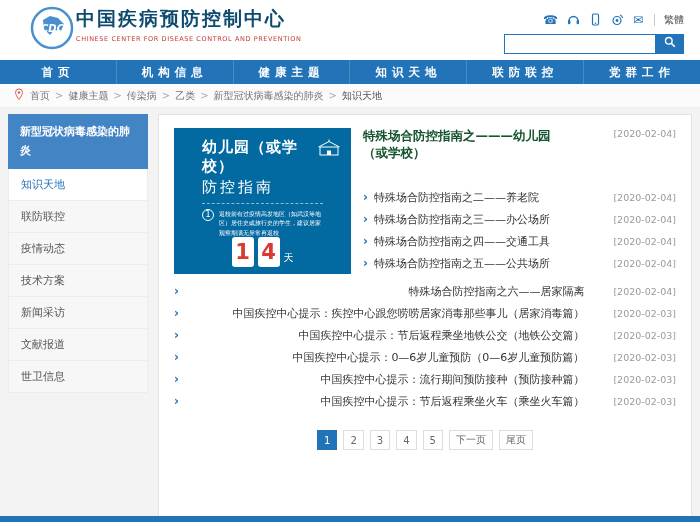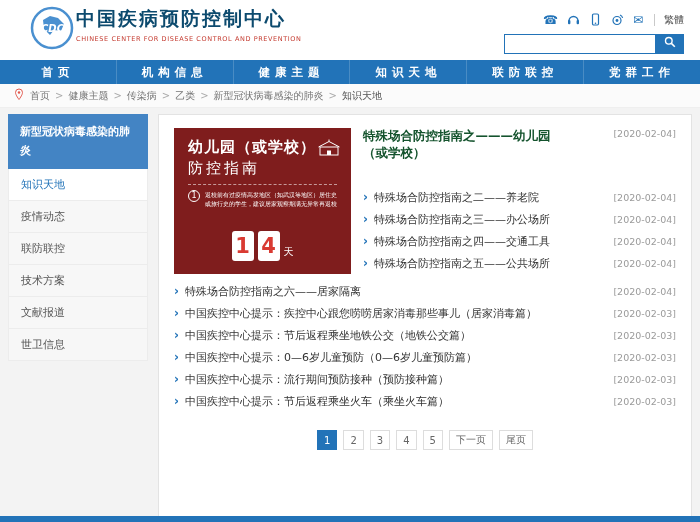--- a/index.html
+++ b/index.html
@@ -38,21 +38,21 @@
   .main{display:flex;align-items:flex-start;gap:10px;padding:6px 8px 4px;height:414px;}
   .sidebar{width:140px;flex:0 0 140px;}
   .side-head{background:#4384c4;color:#fff;font-size:11px;font-weight:bold;padding:9px 12px;line-height:1.7;cursor:pointer;}
   .side-item{background:#f7f7f7;border:1px solid #ececec;border-top:none;padding:8px 12px;font-size:11px;color:#555;cursor:pointer;}
   .side-item.active{background:#fff;color:#2273b8;}
 
   .content{flex:1;background:#fff;border:1px solid #e3e3e3;height:100%;padding:13px 15px;display:flex;flex-direction:column;min-width:0;}
   .feature-row{display:flex;gap:12px;}
 
   
-  .promo{width:177px;height:146px;flex:0 0 177px;background:#7f1d1d;color:#fff;padding:10px 14px 9px;display:flex;flex-direction:column;position:relative;cursor:pointer;}
+  .promo{width:177px;height:146px;flex:0 0 177px;background:#0369a1;color:#fff;padding:10px 28px 9px;display:flex;flex-direction:column;position:relative;cursor:pointer;}
   .promo-t1{font-size:15px;font-weight:bold;letter-spacing:1px;}
   .promo-t2{font-size:15px;font-weight:normal;letter-spacing:3px;margin-top:2px;}
   .school-icon{position:absolute;top:11px;right:10px;}
   .promo-divider{border-bottom:1px dashed rgba(255,255,255,.55);margin:6px 0 5px;}
   .promo-note{display:flex;gap:5px;align-items:flex-start;}
   .bullet-circle{width:12px;height:12px;border:1px solid #fff;border-radius:50%;font-size:8px;line-height:1;display:flex;align-items:center;justify-content:center;flex:0 0 12px;}
   .promo-note p{font-size:6px;line-height:1.55;color:#fff;}
   .promo-days{display:flex;align-items:flex-end;justify-content:center;gap:4px;margin-top:auto;margin-bottom:4px;}
   .digit{width:22px;height:30px;background:#fff;color:#d93a32;font-size:21px;font-weight:bold;display:flex;align-items:center;justify-content:center;border-radius:3px;}
   .unit{font-size:10px;margin-bottom:2px;}
@@ -61,21 +61,21 @@
   .feature-col{flex:1;display:flex;flex-direction:column;min-width:0;height:146px;}
   .feature-head{display:flex;align-items:flex-start;justify-content:space-between;gap:10px;}
   .feature-head h2{font-size:12.5px;color:#14532d;font-weight:bold;cursor:pointer;}
   .date{font-size:9.5px;color:#9a9a9a;white-space:nowrap;margin-left:29px;}
 
   .article-row{display:flex;align-items:center;height:22px;font-size:11px;color:#333;}
   .article-row .arrow{color:#2273b8;font-weight:bold;margin-right:6px;line-height:1;}
   .article-row .arrow::before{content:"\203A";font-size:12px;}
   .article-row .a-title{flex:1;overflow:hidden;text-overflow:ellipsis;white-space:nowrap;}
   .article-list.top{margin-top:auto;}
-  .article-list.bottom{margin-top:6px;}
+  .article-list.bottom{margin-top:6px;text-align:right;}
 
   
   .pagination{display:flex;justify-content:center;gap:6px;margin-top:18px;}
   .page-btn{min-width:20px;height:20px;padding:0 6px;border:1px solid #ddd;background:#fff;color:#666;font-size:10px;display:flex;align-items:center;justify-content:center;cursor:pointer;}
   .page-btn.active{background:#2273b8;border-color:#2273b8;color:#fff;}
 
   .footer-strip{position:absolute;left:0;bottom:0;width:100%;height:6px;background:#2273b8;}
 </style>
 </head>
 <body>
@@ -166,26 +166,27 @@
   </div>
 
   <div class="main">
 
     <nav class="sidebar">
       <div class="side-head">新型冠状病毒感染的肺炎</div>
       <ul class="side-list">
 
           <li class="side-item active">知识天地</li>
 
+          <li class="side-item">联防联控</li>
+
           <li class="side-item">疫情动态</li>
 
-          <li class="side-item">联防联控</li>
-
           <li class="side-item">技术方案</li>
 
+          <li class="side-item">新闻采访</li>
 
           <li class="side-item">文献报道</li>
 
           <li class="side-item">世卫信息</li>
         </ul>
     </nav>
 
     <section class="content">
 
       <div class="feature-row">

